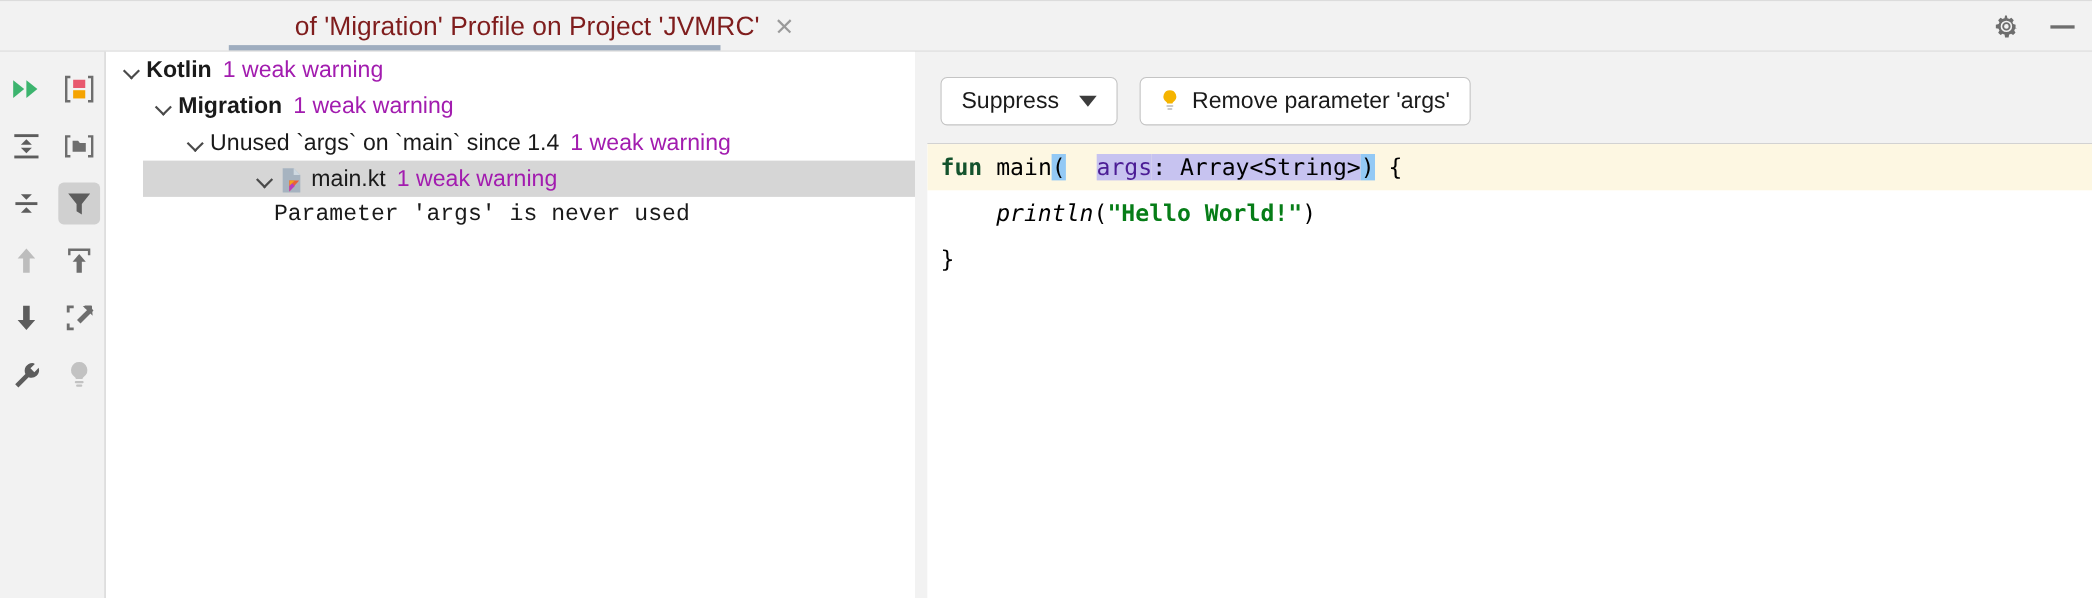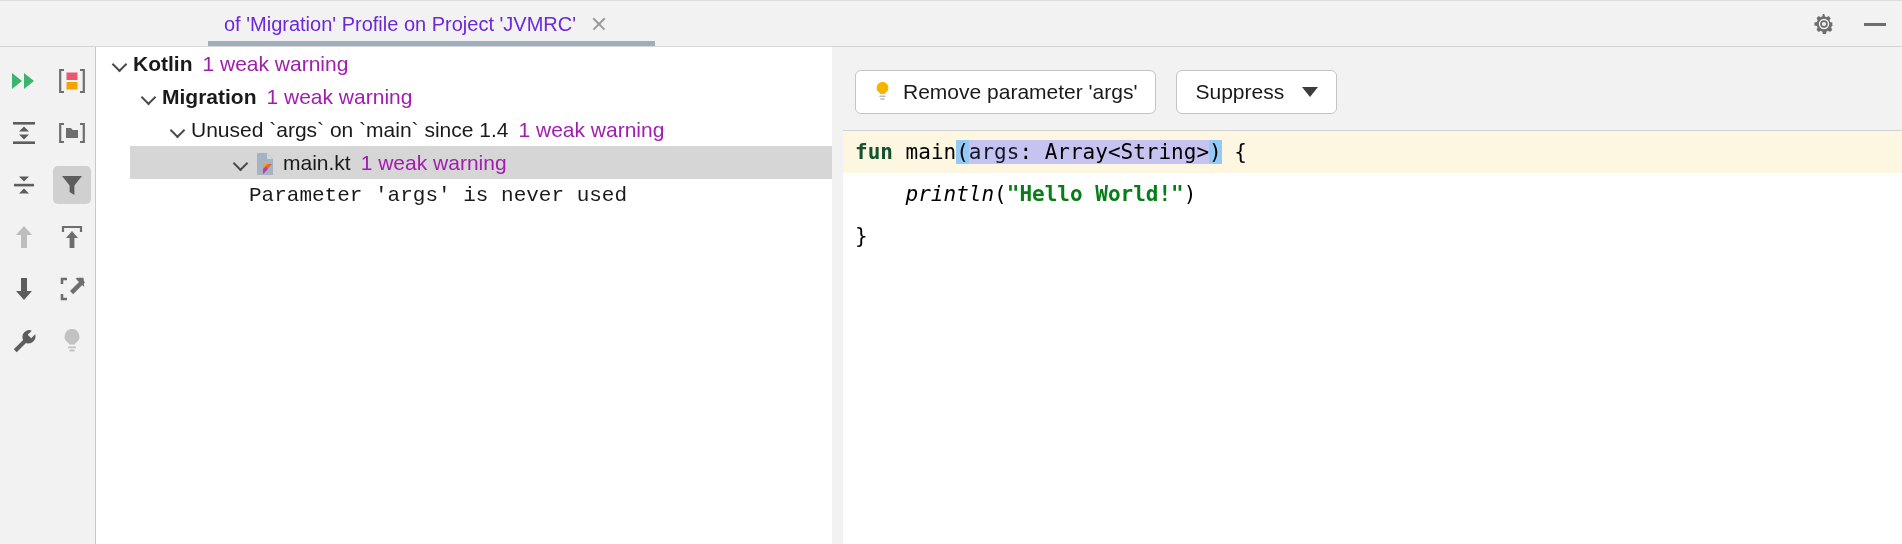--- a/index.html
+++ b/index.html
@@ -21,22 +21,23 @@
     position: absolute; left: 14px; top: 12px;
     font-size: 21px; color: #2b2b2b; letter-spacing: 0.1px;
     white-space: nowrap;
   }
   .tab {
     position: absolute; left: 208px; top: 0; height: 46px;
     display: flex; align-items: center; gap: 14px;
     padding: 0 12px 0 16px;
   }
   .tab-label {
-    font-size: 20px; color: #6d28d9; white-space: nowrap;
+    font-size: 24px; color: #7f1d1d; white-space: nowrap;
     padding-top: 1px;
+    margin-left: 44px;
   }
   .tab-close {
     width: 18px; height: 18px; position: relative;
     flex: 0 0 auto; cursor: pointer;
   }
   .tab-close::before, .tab-close::after {
     content: ""; position: absolute; left: 1px; top: 8px;
     width: 16px; height: 1.6px; background: #9a9a9a;
   }
   .tab-close::before { transform: rotate(45deg); }
@@ -166,21 +167,21 @@
   }
   .code-line {
     height: 42px; line-height: 42px; padding-left: 12px;
     white-space: pre; color: #000000;
   }
   .code-line.hl { background: #fdf7e2; }
   .kw  { color: #14532d; font-weight: bold; }
   .fn  { color: #000000; }
   .call{ color: #000000; font-style: italic; }
   .str { color: #067d17; font-weight: bold; }
-  .param-gray { color: #0f172a; }
+  .param-gray { color: #4c1d95; margin-left: 28px; }
   .sel-lav { background: #c7c3f0; }
   .sel-blue{ background: #93c9f5; }
 </style>
 </head>
 <body>
 
 <div id="app">
 
   <div class="header">
 
@@ -354,34 +355,34 @@
           </div>
         </div>
     </div>
 
     <div class="splitter"></div>
 
     <div class="right-panel">
 
       <div class="fix-bar">
         <div class="fix-btn">
+          <span>Suppress</span>
+          <span class="caret-down"></span>
+        </div>
+
+        <div class="fix-btn">
           <span class="bulb">
             <svg width="17" height="22" viewBox="0 0 17 22">
               <path fill="#f5b400" d="M8.5 1a5.8 5.8 0 0 0-3.4 10.5c.6.5.9 1 1 1.6h4.8c.1-.6.4-1.1 1-1.6A5.8 5.8 0 0 0 8.5 1z"></path>
               <rect x="5.3" y="14.6" width="6.4" height="1.5" rx="0.7" fill="#b9b9b9"></rect>
               <rect x="6.2" y="17.3" width="4.6" height="1.5" rx="0.7" fill="#b9b9b9"></rect>
             </svg>
           </span>
           <span>Remove parameter 'args'</span>
         </div>
-
-        <div class="fix-btn">
-          <span>Suppress</span>
-          <span class="caret-down"></span>
-        </div>
       </div>
 
       <div class="code-pane">
         <div class="code-line hl"><span class="kw">fun</span><span> </span><span class="fn">main</span><span class="sel-blue">(</span><span class="sel-lav param-gray">args</span><span class="sel-lav">: Array&lt;String&gt;</span><span class="sel-blue">)</span><span> {</span></div>
 
         <div class="code-line"><span>    </span><span class="call">println</span><span>(</span><span class="str">"Hello World!"</span><span>)</span></div>
 
         <div class="code-line"><span>}</span></div>
       </div>
 

